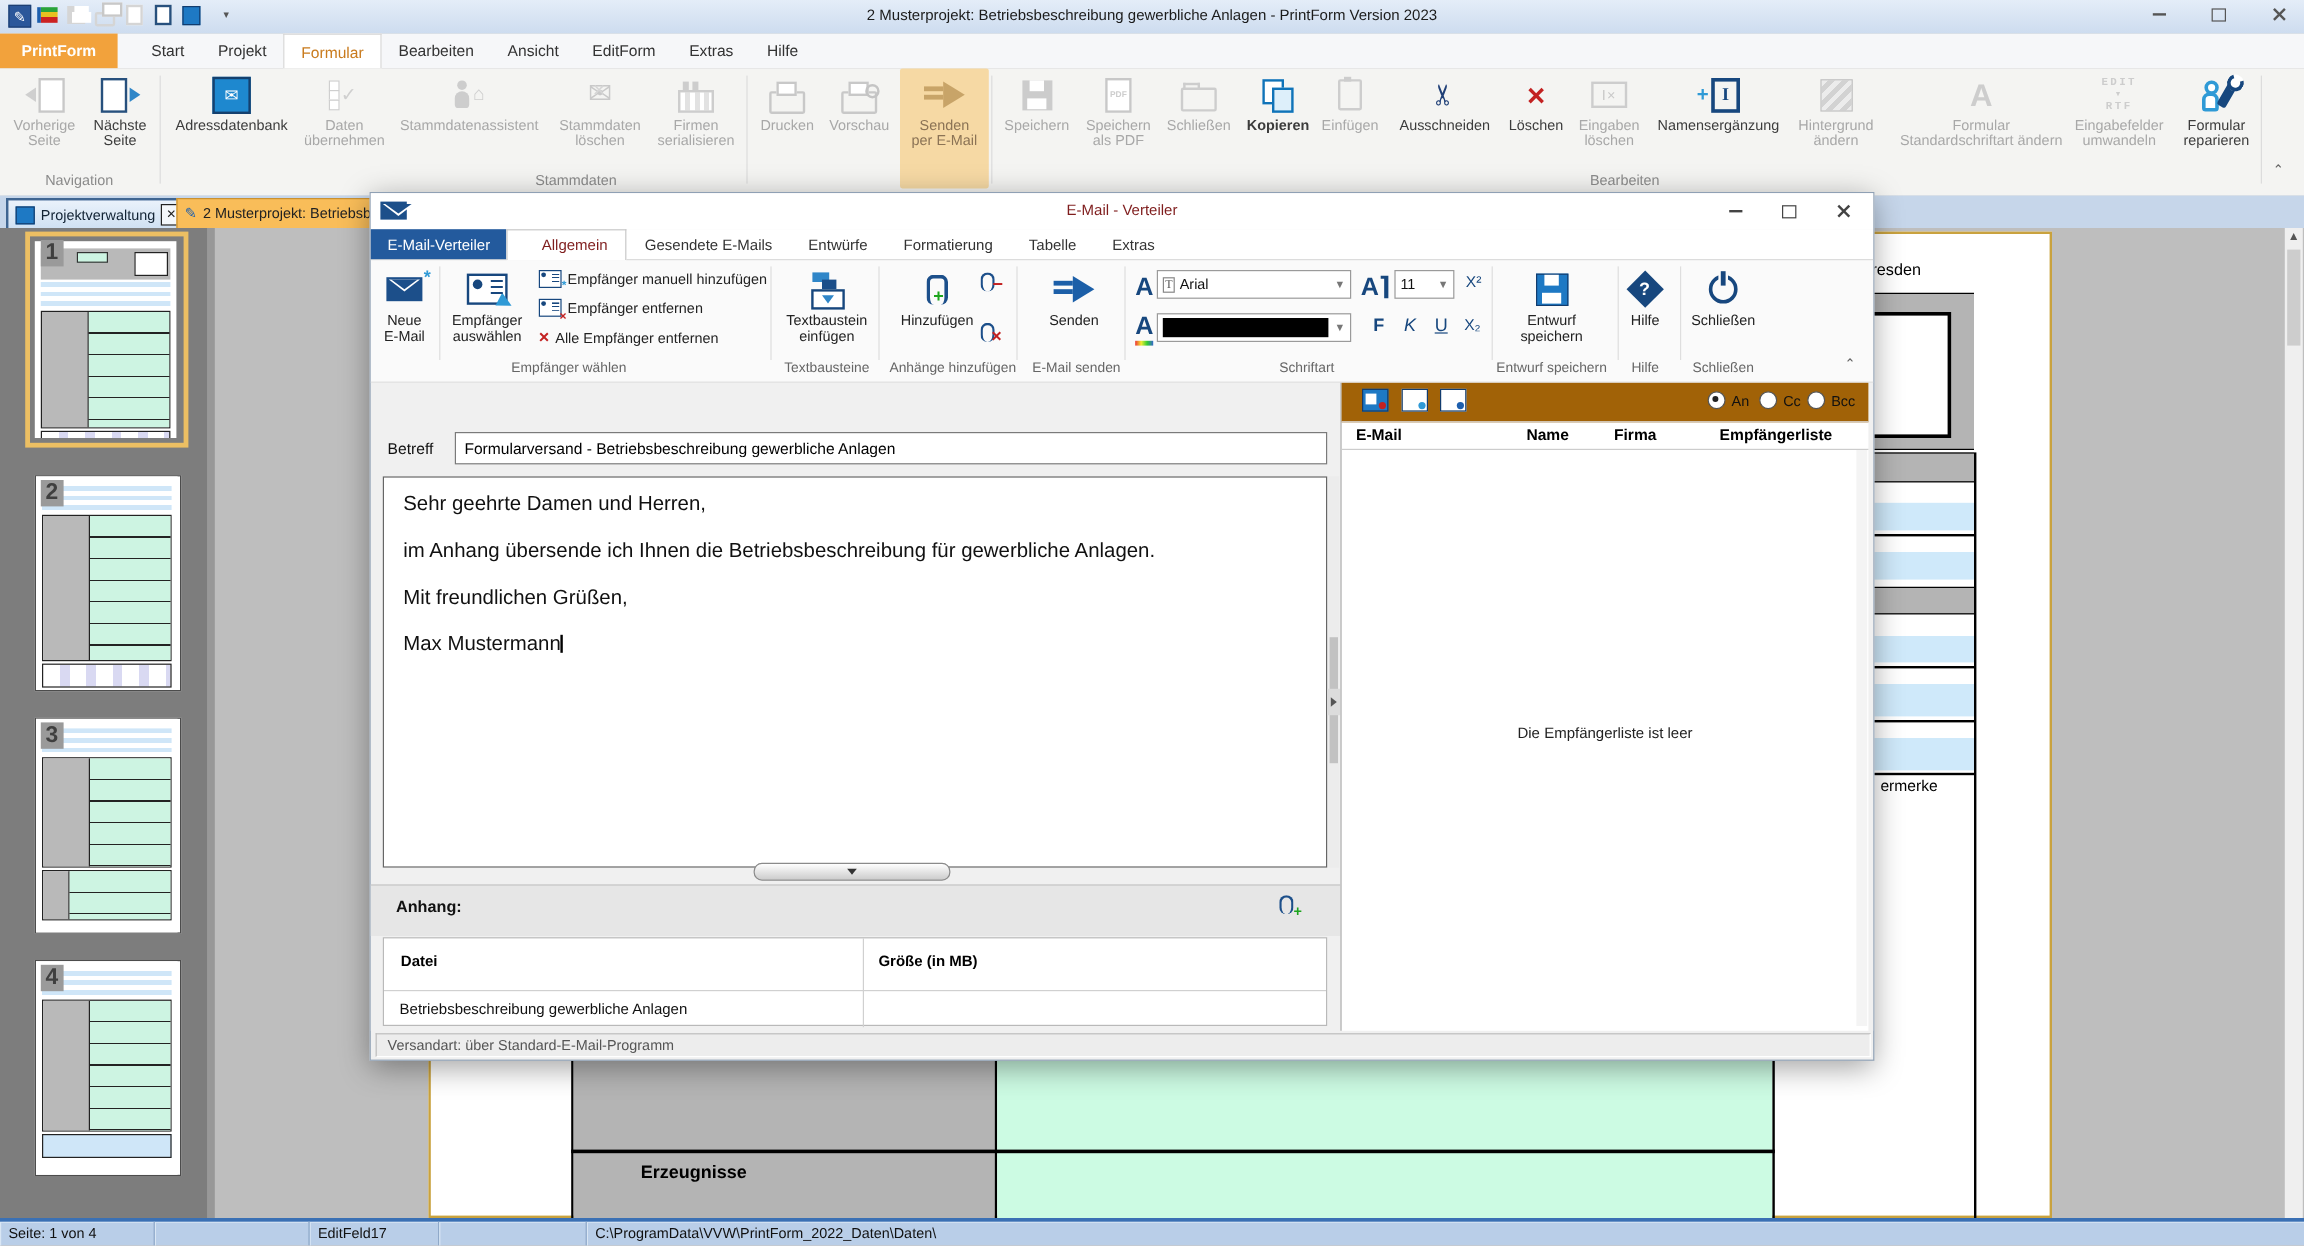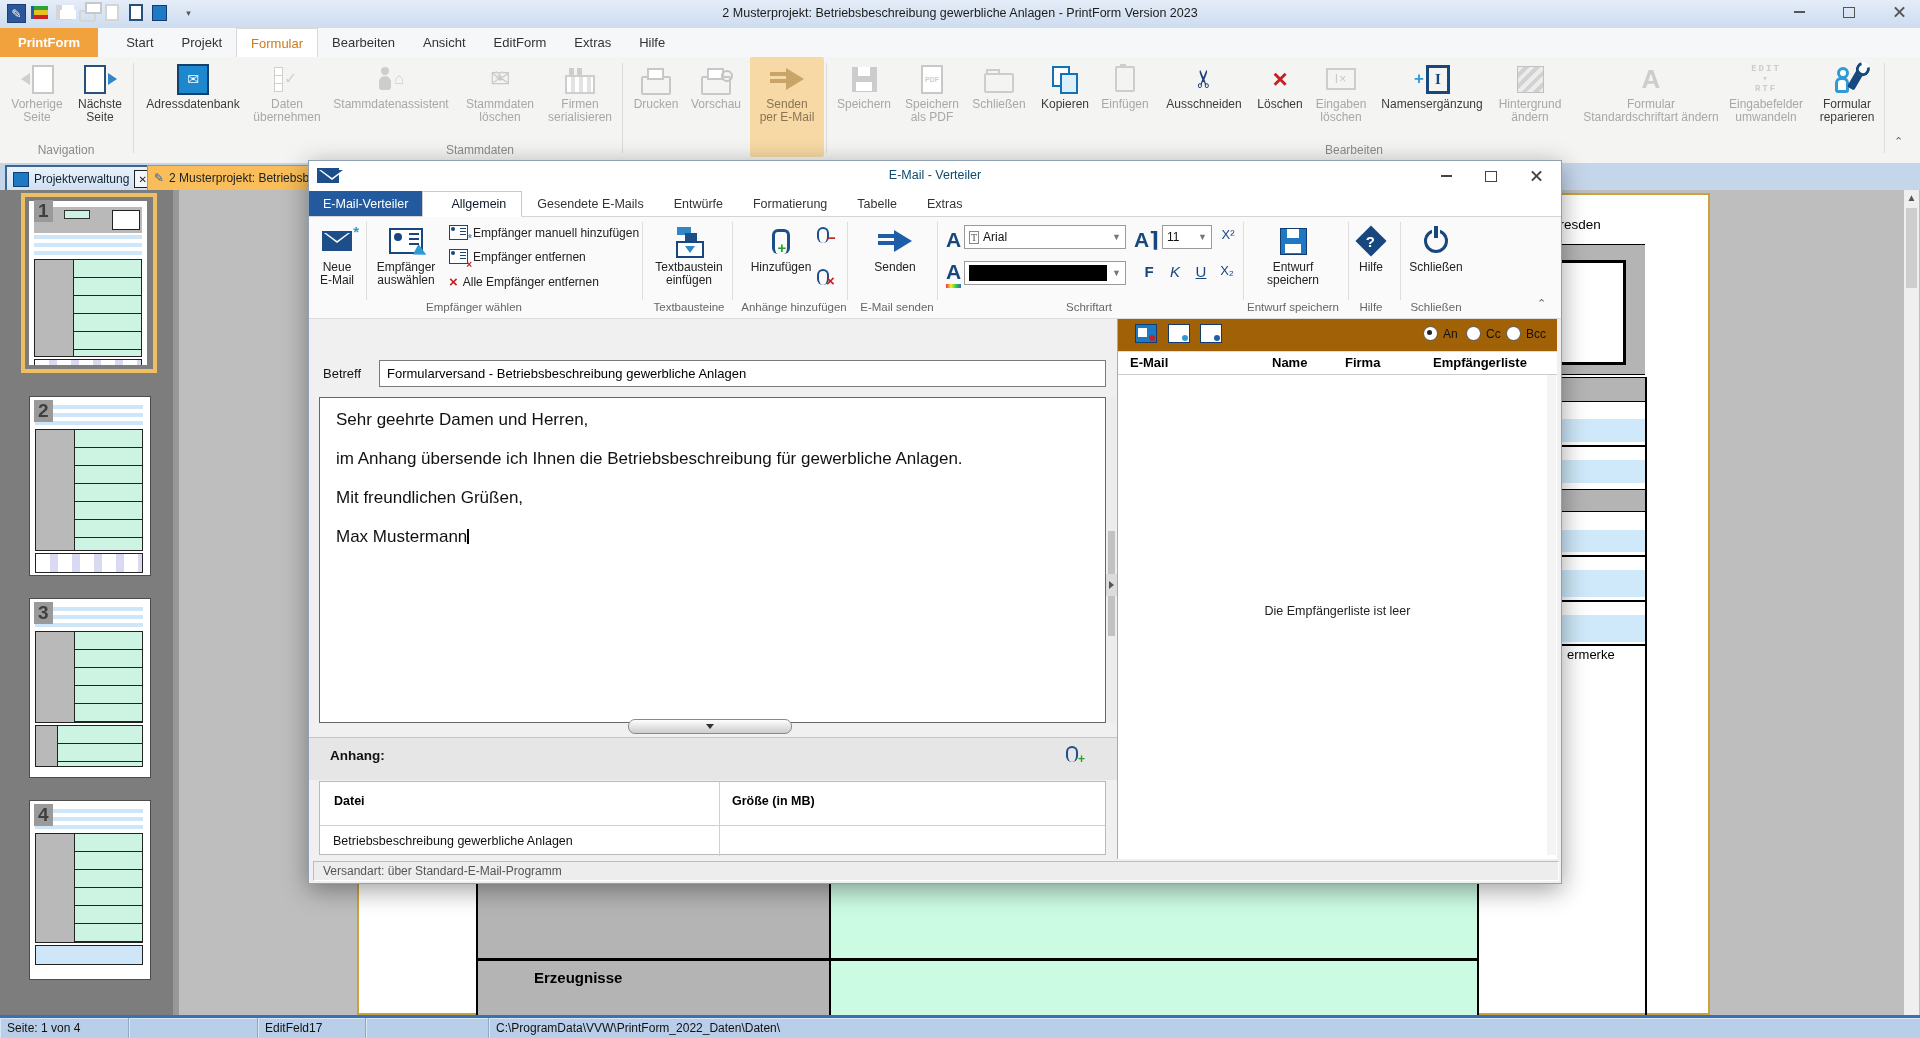--- a/index.html
+++ b/index.html
@@ -103,26 +103,26 @@
   .ftext{position:absolute;font-size:13px;color:#000;}
   #scroll-right{position:absolute;left:1904px;top:0;width:15px;height:825px;background:#efefef;}
   #scroll-right .thumbv{position:absolute;left:2px;top:18px;width:11px;height:80px;background:#cdcdcd;}
   #scroll-right .arr{position:absolute;left:0;top:2px;width:15px;text-align:center;font-size:10px;color:#555;}
   
   #statusbar{left:0;top:1015px;width:1920px;height:23px;background:#b9cee8;border-top:3px solid #3a70b4;box-sizing:border-box;}
   .seg{position:absolute;top:0;height:20px;border-right:1px solid #8fa9c9;box-shadow:inset 1px 1px 0 #d9e6f4;font-size:12px;color:#111;display:flex;align-items:center;padding-left:7px;box-sizing:border-box;}
   
   #dialog{left:308px;top:160px;width:1254px;height:724px;background:#f0f0f0;border:1px solid #8fa0b4;box-sizing:border-box;box-shadow:0 6px 24px rgba(0,0,0,.38);}
   #dlg-title{position:absolute;left:0;top:0;width:100%;height:30px;background:#fff;}
-  #dlg-title .ttl{position:absolute;left:0;right:0;top:7px;text-align:center;font-size:12.5px;color:#0c4a6e;}
+  #dlg-title .ttl{position:absolute;left:0;right:0;top:7px;text-align:center;font-size:12.5px;color:#7f1d1d;}
   .dwb{position:absolute;top:5px;width:30px;height:20px;display:flex;align-items:center;justify-content:center;}
   #dlg-tabs{position:absolute;left:0;top:30px;width:100%;height:26px;background:#fff;border-bottom:1px solid #d4d4d4;display:flex;box-sizing:border-box;}
   .dtab2{padding:0 15px;display:flex;align-items:center;font-size:12.5px;color:#333;}
   .dtab2.first{background:#235a9d;color:#fff;padding:0 14px;}
-  .dtab2.active{border:1px solid #c9c9c9;border-bottom:1px solid #fff;color:#0f172a;margin-bottom:-1px;background:#fff;padding-left:28px;}
+  .dtab2.active{border:1px solid #c9c9c9;border-bottom:1px solid #fff;color:#7f1d1d;margin-bottom:-1px;background:#fff;padding-left:28px;}
   #dlg-toolbar{position:absolute;left:0;top:56px;width:100%;height:102px;background:#fafafa;border-bottom:1px solid #dcdcdc;box-sizing:border-box;}
   .tbtn{position:absolute;top:4px;text-align:center;}
   .tbtn .tic{height:40px;display:flex;align-items:center;justify-content:center;}
   .tbtn .tlb{font-size:12px;line-height:13px;color:#222;white-space:pre-line;}
   .trow{position:absolute;display:flex;align-items:center;gap:5px;font-size:12px;color:#222;}
   .tsep{position:absolute;top:5px;width:1px;height:78px;background:#dedede;}
   .tgl{position:absolute;top:84px;font-size:11.5px;color:#666;text-align:center;white-space:nowrap;}
   .env{position:relative;width:30px;height:20px;background:#1c4f8a;}
   .env::before{content:"";position:absolute;left:2px;top:2px;border-left:13px solid transparent;border-right:13px solid transparent;border-top:10px solid #fff;}
   .env::after{content:"";position:absolute;left:4px;top:2px;border-left:11px solid transparent;border-right:11px solid transparent;border-top:8px solid #1c4f8a;}
@@ -344,21 +344,21 @@
       </div>
     <div class="rlb">Speichern
 als PDF</div>
   </div>
   <div class="rbtn dis" style="left:968px;width:62px;">
     <div class="ric">
         <div class="fold"></div>
       </div>
     <div class="rlb">Schließen</div>
   </div>
-  <div class="rbtn" style="left:1034px;width:62px;">
+  <div class="rbtn" style="left:1034px;width:62px;font-weight:bold;">
     <div class="ric">
         <div class="cp">
           <div class="b1"></div>
           <div class="b2"></div>
         </div>
       </div>
     <div class="rlb">Kopieren</div>
   </div>
   <div class="rbtn dis" style="left:1096px;width:58px;">
     <div class="ric">

